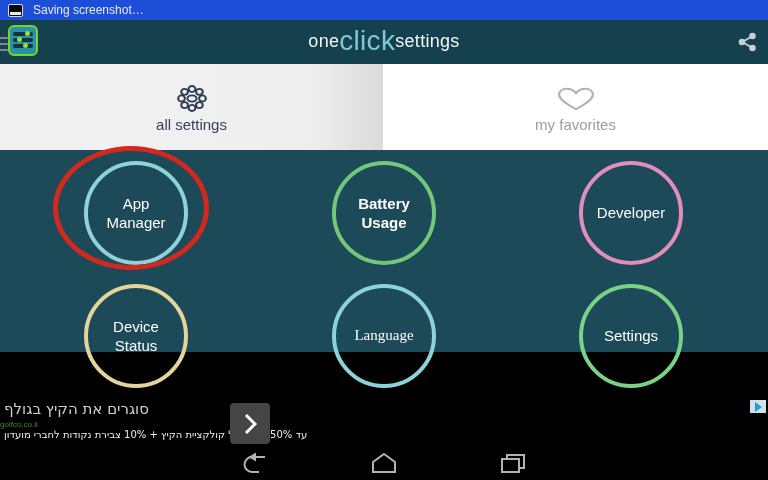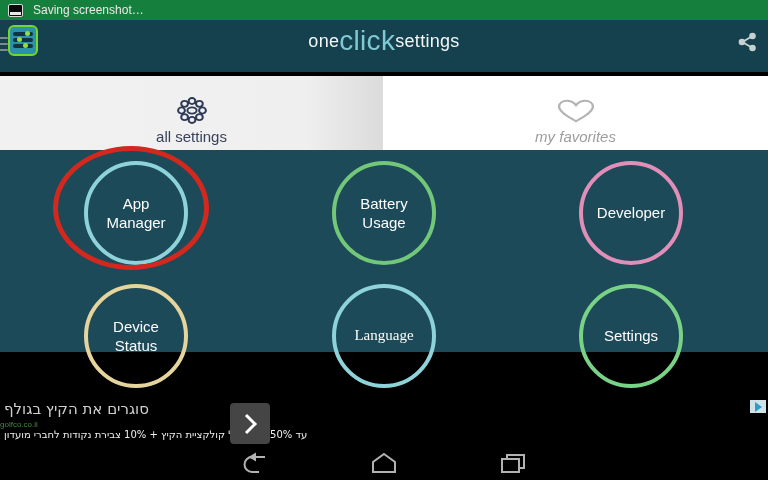--- a/index.html
+++ b/index.html
@@ -1,21 +1,21 @@
 <!DOCTYPE html>
 <html><head>
 <meta charset="utf-8">
 <style>
   html,body{margin:0;padding:0;}
   body{width:768px;height:480px;position:relative;overflow:hidden;
        font-family:"Liberation Sans",sans-serif;background:#000;}
   .band{position:absolute;left:0;width:768px;}
 
   
-  .status-bar{top:0;height:20px;background:#15803d;display:flex;align-items:center;}
+  .status-bar{top:0;height:20px;background:#1d4ed8;display:flex;align-items:center;}
   .shot-icon{width:13px;height:11px;border:1px solid #d9d9d9;border-radius:2px;
              margin:0 10px 0 8px;position:relative;background:#0a0a0a;}
   .shot-icon::after{content:"";position:absolute;left:1px;right:1px;bottom:1px;height:3px;background:#e8e8e8;}
   .status-text{color:#e9e9e9;font-size:12px;}
 
   
   .header{top:20px;height:52px;background:#15404d;}
   .hamburger{position:absolute;left:-4px;top:13px;width:12px;}
   .hamburger span{display:block;height:2px;background:#7d8a90;margin:4px 0;border-radius:1px;}
   .app-icon{position:absolute;left:8px;top:5px;width:30px;height:31px;border:2px solid #79d42c;
@@ -25,24 +25,24 @@
   .app-icon .bar:nth-child(1) i{left:12px;}
   .app-icon .bar:nth-child(2) i{left:4px;}
   .app-icon .bar:nth-child(3) i{left:10px;}
   .title{position:absolute;left:0;right:0;top:0;height:42px;display:flex;
          align-items:center;justify-content:center;color:#f3f7f8;}
   .title .t1,.title .t3{font-size:18px;font-weight:300;letter-spacing:.3px;}
   .title .t2{font-size:28px;font-weight:400;color:#7fc9d4;letter-spacing:.3px;}
   .share{position:absolute;right:10px;top:11px;width:22px;height:22px;}
 
   
-  .tabs{top:76px;height:88px;display:flex;justify-content:flex-end;}
+  .tabs{top:64px;height:88px;display:flex;justify-content:flex-end;}
   .tab{height:88px;display:flex;flex-direction:column;align-items:center;justify-content:center;cursor:pointer;}
   .tab-all{width:383px;background:linear-gradient(to right,#f1f1f1 0%,#efefef 80%,#dcdcdc 99%);}
-  .tab-fav{width:385px;background:#ffffff;font-style:italic;}
+  .tab-fav{width:385px;background:#ffffff;}
   .tab .ticon{height:30px;display:flex;align-items:center;justify-content:center;}
   .tab-label-active{margin-top:2px;font-size:15px;color:#37415a;}
   .tab-label-idle{margin-top:2px;font-size:15px;color:#9d9d9d;}
 
   
   .main{top:150px;height:202px;background:#1c4a58;}
   .cell{position:absolute;width:104px;height:104px;}
   .circle{box-sizing:border-box;width:104px;height:104px;border:4px solid #fff;border-radius:50%;
           display:flex;align-items:center;justify-content:center;text-align:center;
           color:#fdfdfd;font-size:15px;line-height:1.3;cursor:pointer;}
@@ -147,21 +147,21 @@
 </div>
 
 <div class="band main" style="background-color: rgb(28, 74, 88);">
   <div class="cell c0">
     <div class="highlight" style="border-color: rgb(210, 40, 30);"></div>
     <div class="circle" style="border-color: rgb(142, 211, 218);">
       <span>App Manager</span>
     </div>
   </div>
   <div class="cell c1">
-    <div class="circle" style="border-color: rgb(114, 200, 120);">
+    <div class="circle" style="border-color: rgb(114, 200, 120); font-weight: bold;">
       <span>Battery Usage</span>
     </div>
   </div>
   <div class="cell c2">
     <div class="circle" style="border-color: rgb(225, 143, 185);">
       <span>Developer</span>
     </div>
   </div>
   <div class="cell c3">
     <div class="circle" style="border-color: rgb(229, 212, 155);">

